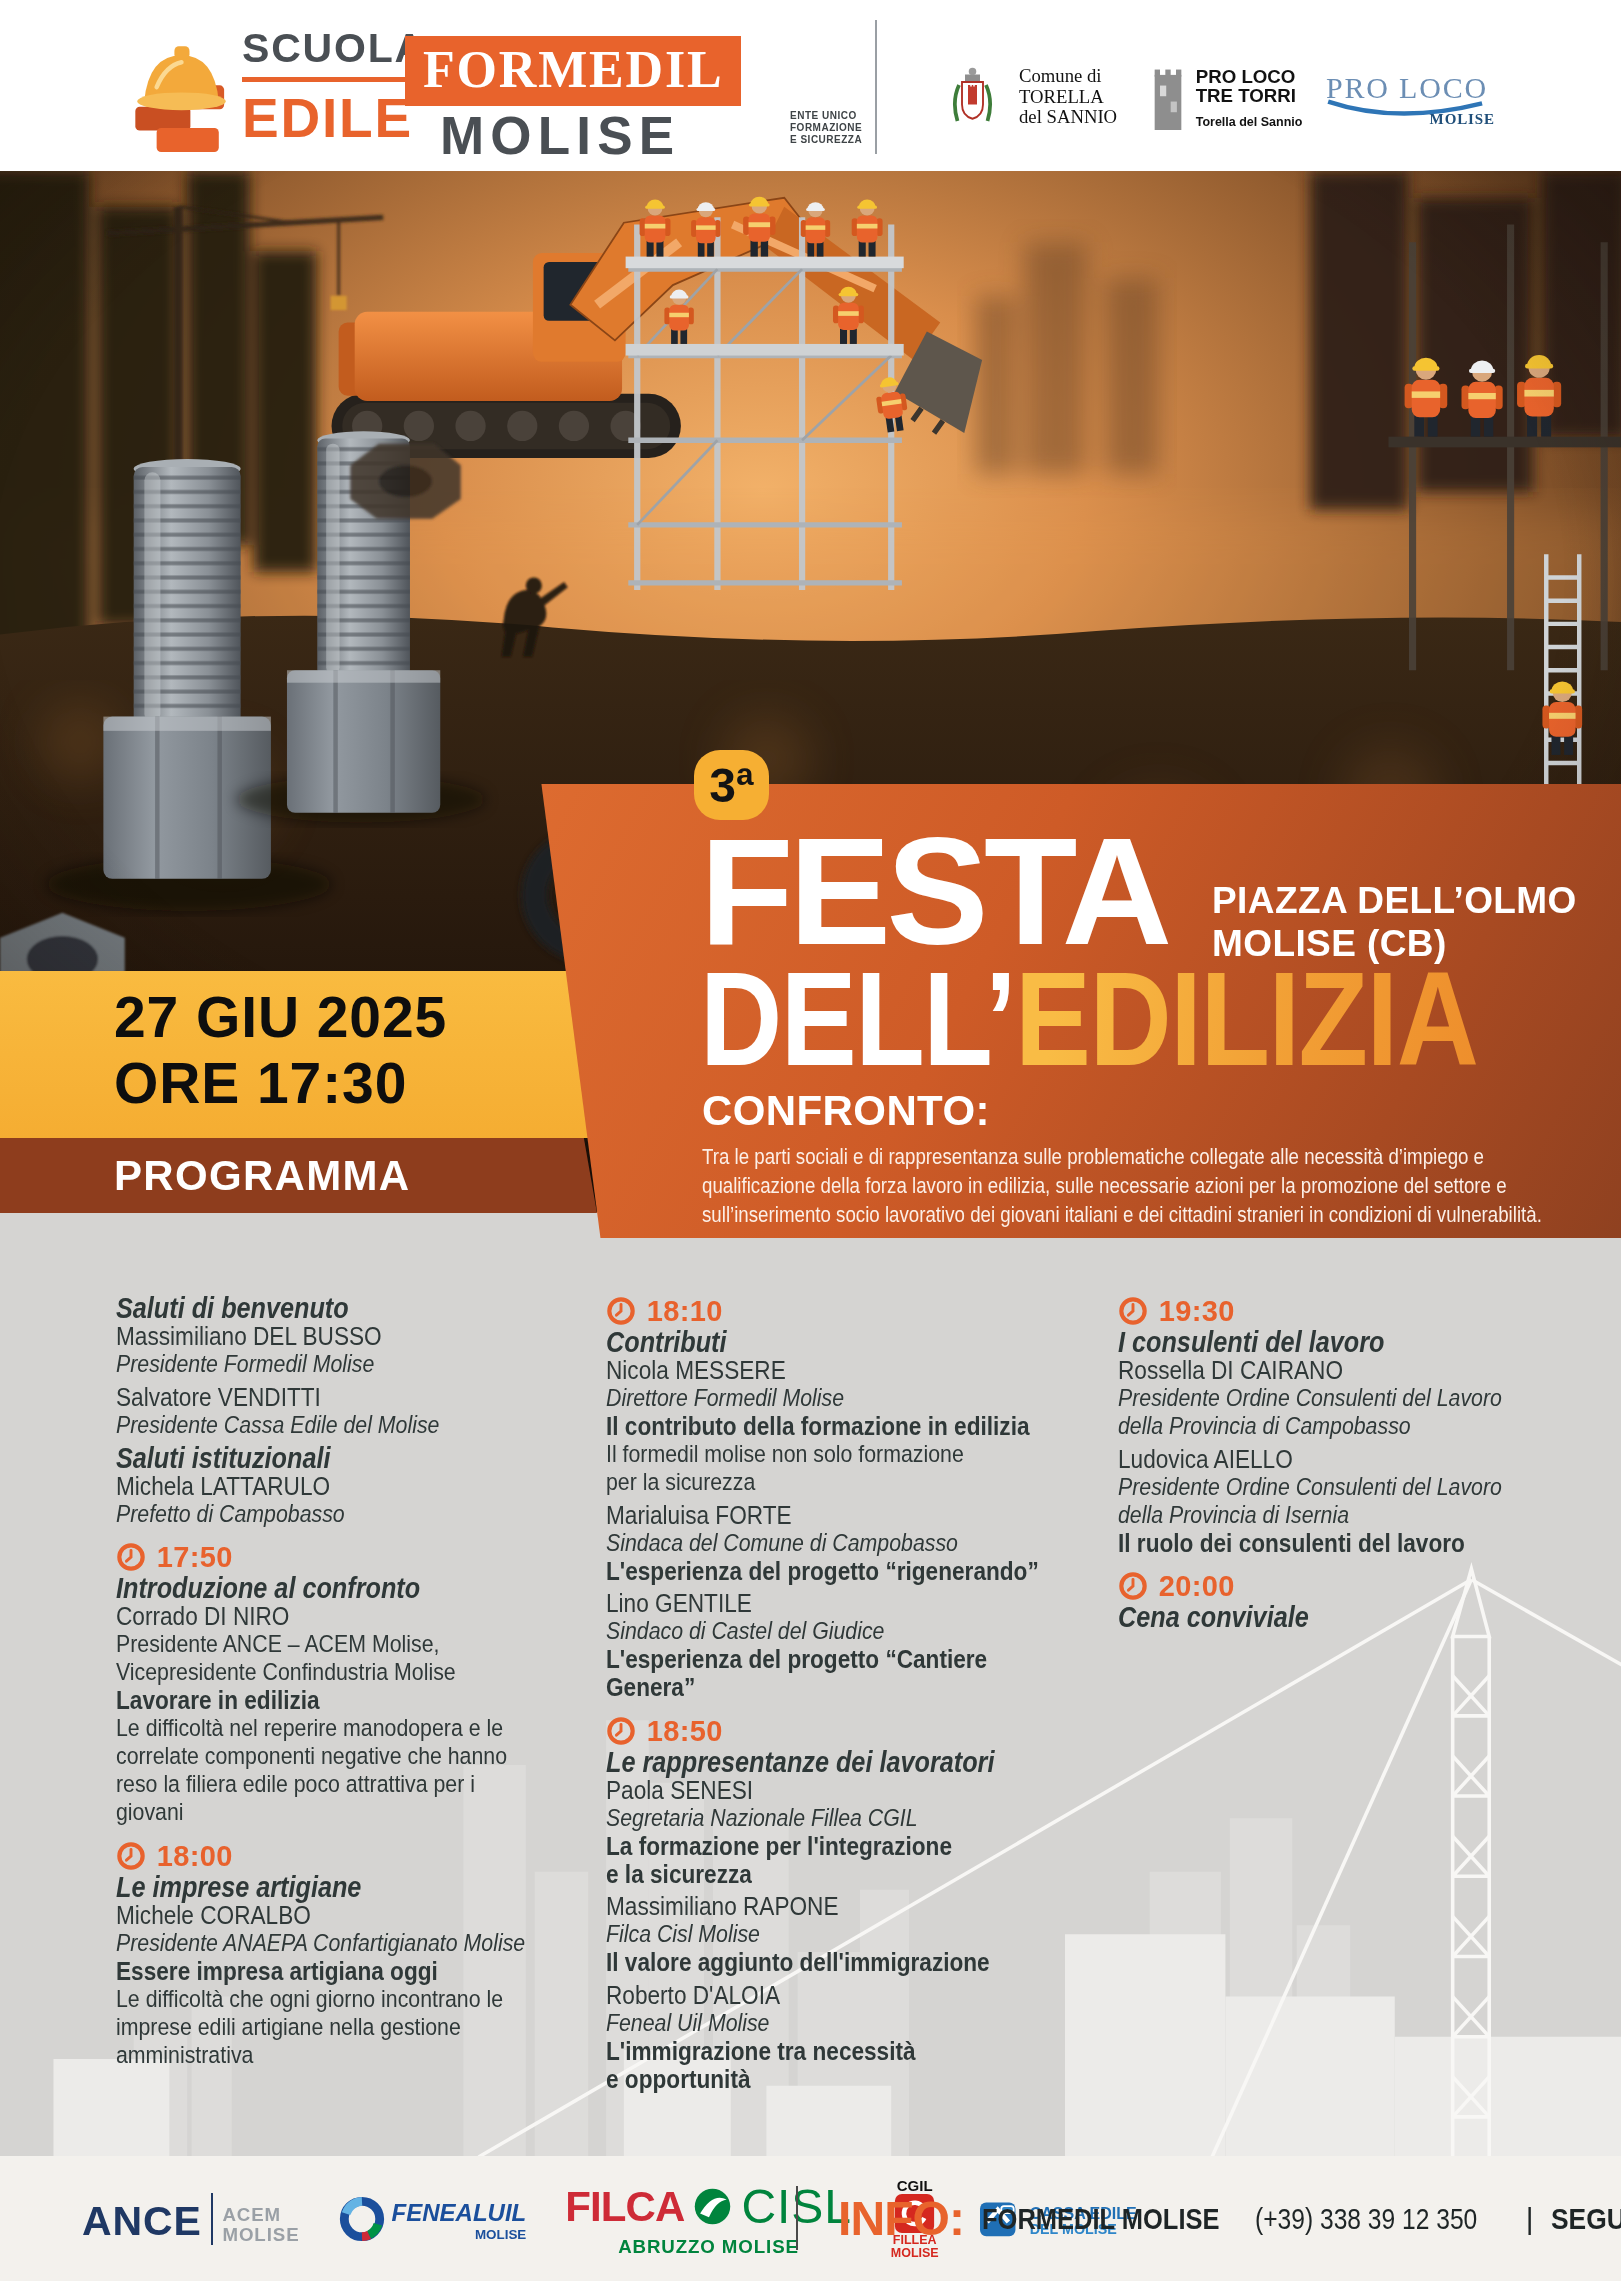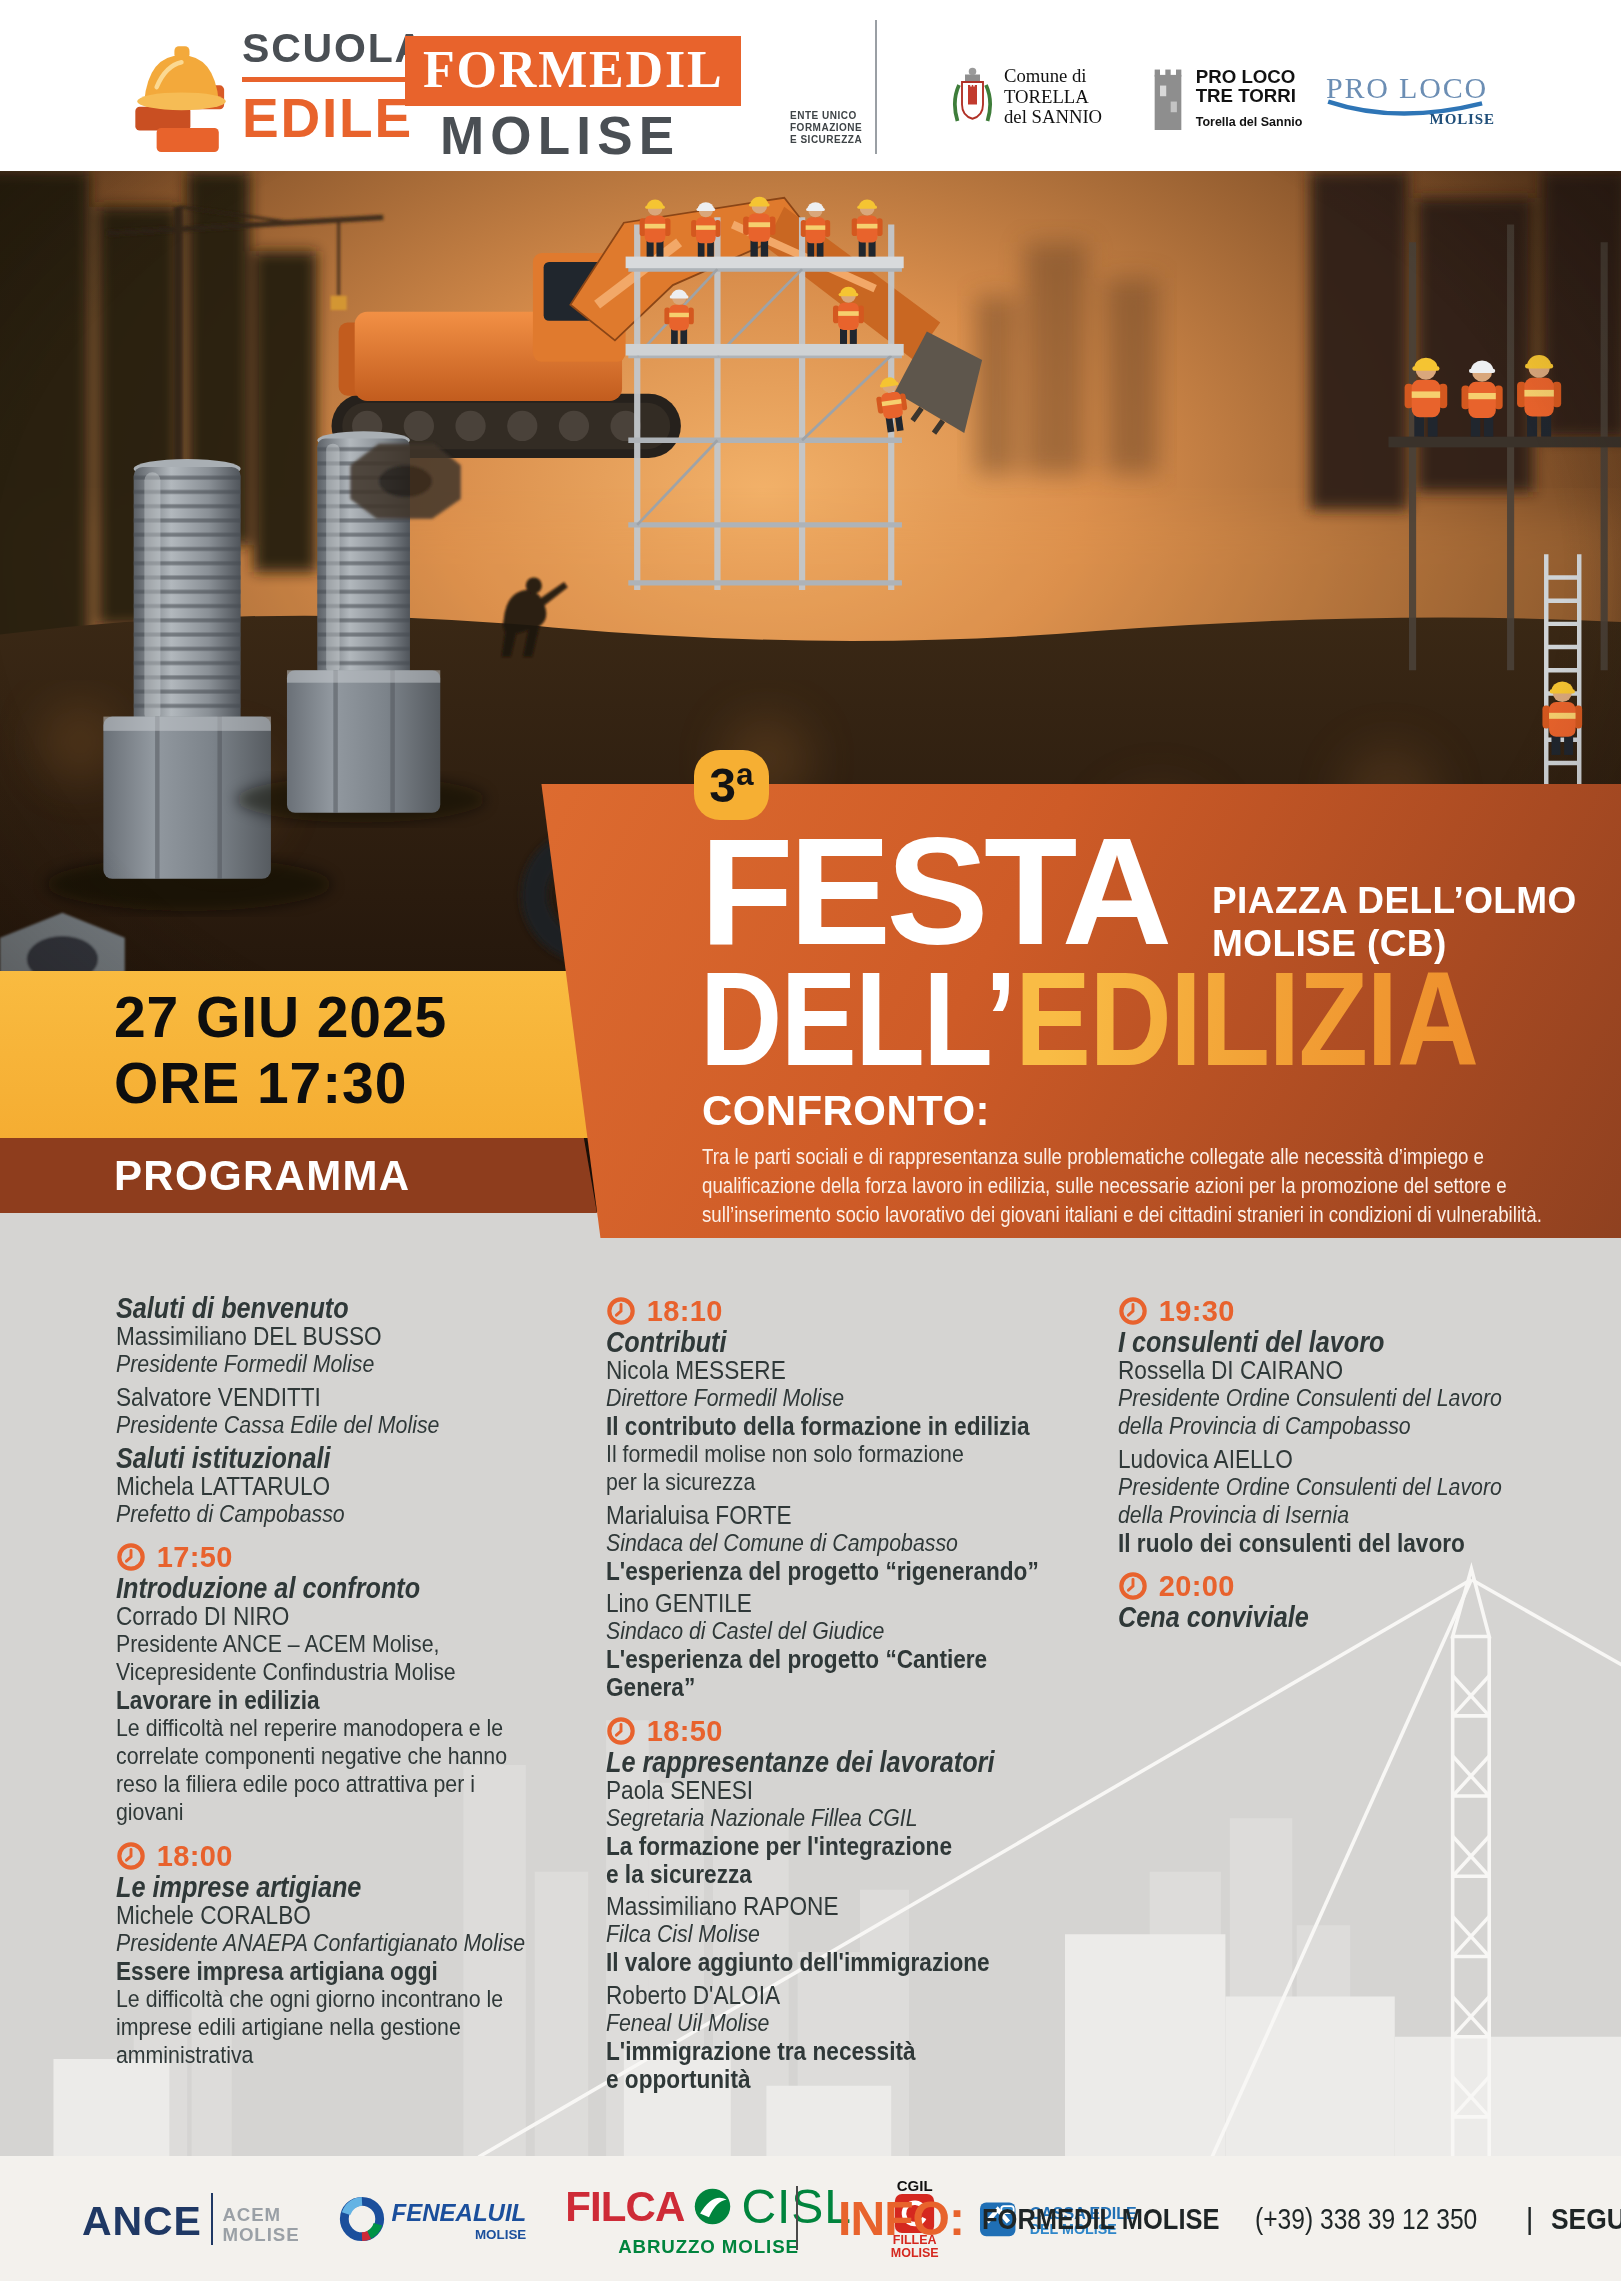--- a/index.html
+++ b/index.html
@@ -10,21 +10,21 @@
   .brand-icon{position:absolute;left:130px;top:21.4px;width:103px;height:134px;}
   .brand-scuola{position:absolute;left:242px;top:25px;font-size:41px;font-weight:800;color:#4A4F54;letter-spacing:1.8px;}
   .brand-rule{position:absolute;left:242px;top:77px;width:182px;height:4.5px;background:#E8632C;}
   .brand-edile{position:absolute;left:242px;top:86px;font-size:55px;font-weight:800;color:#E8632C;letter-spacing:1.8px;}
   .brand-formedil{position:absolute;left:405px;top:36px;background:#E8632C;color:#fff;padding:3.6px 18px 7.1px;
      font-family:"Liberation Serif",serif;font-weight:700;font-size:52px;letter-spacing:1.8px;}
   .brand-molise{position:absolute;left:440px;top:105px;font-size:53px;font-weight:800;color:#4A4F54;letter-spacing:6.2px;}
   .brand-tagline{position:absolute;left:790px;top:110px;font-size:10px;font-weight:700;color:#3F4447;
      line-height:1.2;letter-spacing:0.5px;white-space:pre;}
   .header-divider{position:absolute;left:875px;top:19.6px;width:1.8px;height:134px;background:#9A9FA4;}
-  .partner-comune{position:absolute;left:950px;top:62px;display:flex;align-items:center;gap:9px;}
+  .partner-comune{position:absolute;left:950px;top:62px;display:flex;align-items:center;gap:24px;}
   .comune-text{font-family:"Liberation Serif",serif;color:#121212;font-size:18.7px;line-height:1.12;white-space:pre;}
   .partner-treto{position:absolute;left:1151px;top:66px;display:flex;align-items:center;gap:10.7px;}
   .treto-text{color:#121212;font-weight:800;font-size:18.7px;line-height:1.05;}
   .treto-sub{font-size:12.5px;font-weight:700;margin-top:10px;}
   .partner-plm{position:absolute;left:1326px;top:71px;width:169px;}
   .plm-top{font-family:"Liberation Serif",serif;color:#6C8EB4;font-size:30px;letter-spacing:1.8px;}
   .plm-swoosh{margin-top:-7.1px;}
   .plm-sub{text-align:right;color:#1F4E79;font-family:"Liberation Serif",serif;font-weight:700;font-size:15px;margin-top:-12.5px;letter-spacing:0.9px;}
   
   .hero{position:absolute;left:0;top:171px;width:1622px;height:1068px;z-index:0;display:block;}

